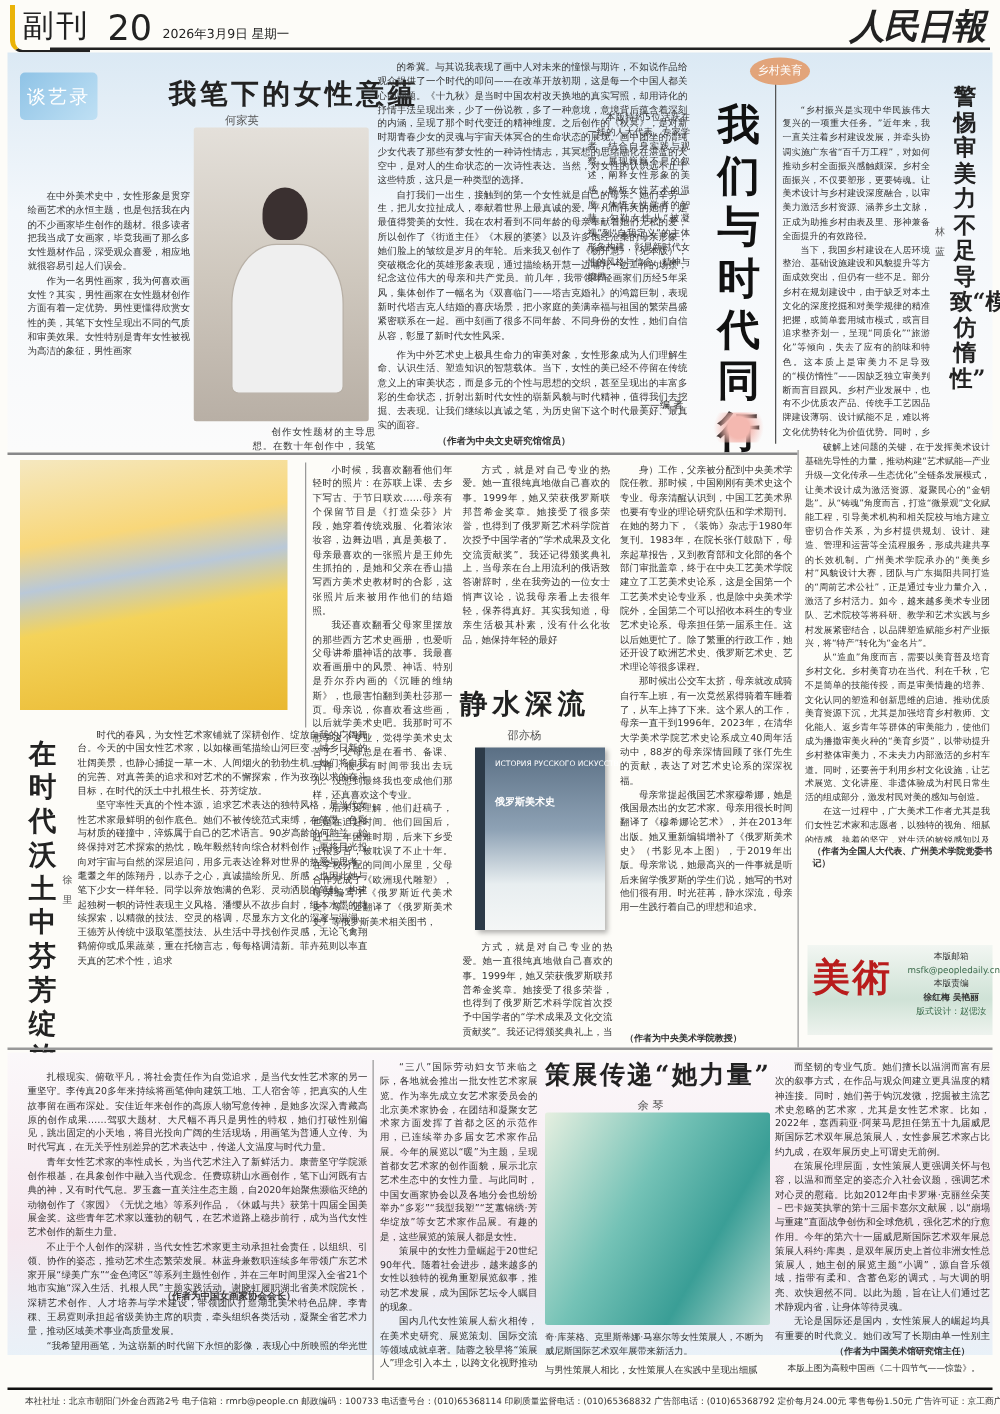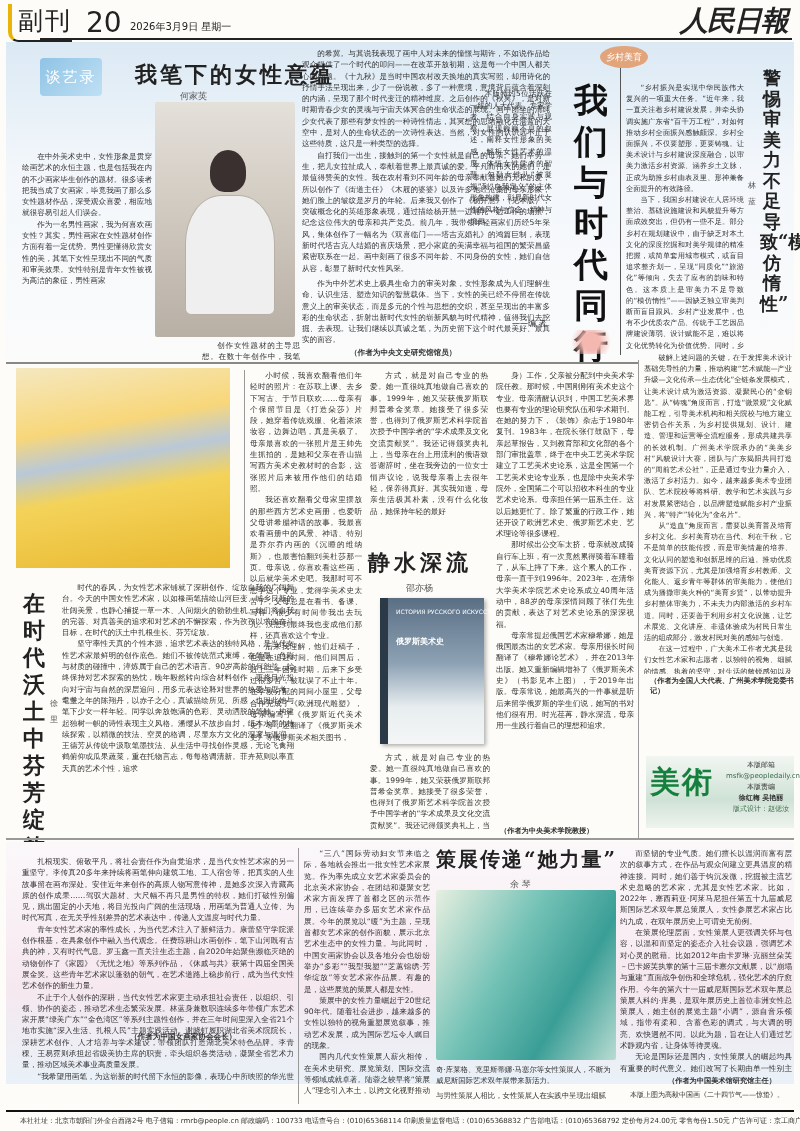--- a/index.html
+++ b/index.html
@@ -6,21 +6,21 @@
   body { width: 800px; height: 1131px; background: #fdfcf8; font-family: "DejaVu Sans", sans-serif; color: #222; position: relative; overflow: hidden; }
   .abs { position: absolute; }
   .header { left: 0; top: 0; width: 800px; height: 42px; }
   .page-name { left: 8px; top: 4px; font-size: 25px; font-family: "DejaVu Sans", sans-serif; letter-spacing: 2px; color: #222; border-left: 4px solid #eab308; border-bottom: 2px solid #222; border-radius: 0 0 0 10px; padding-left: 6px; height: 38px; line-height: 34px; }
   .page-num { left: 86px; top: 6px; font-size: 28px; }
   .page-date { left: 130px; top: 20px; font-size: 10px; }
   .masthead { right: 12px; top: 2px; font-family: "DejaVu Serif", serif; font-style: italic; font-size: 28px; font-weight: bold; letter-spacing: -1px; }
   .header-rule { left: 40px; top: 38px; width: 752px; height: 2px; background: #222; }
 
   .top-section { left: 6px; top: 42px; width: 788px; height: 318px; background: linear-gradient(180deg,#dbe9f4 0%,#f3f7fb 40%,#fbfbfb 100%); }
-  .label-tan { left: 40px; top: 58px; width: 62px; height: 38px; background: linear-gradient(135deg,#8fc3e6,#bfe0f4); border-radius: 4px; color: #fff; font-size: 15px; font-family: "DejaVu Serif", serif; text-align: center; line-height: 38px; letter-spacing: 2px; }
+  .label-tan { left: 16px; top: 58px; width: 62px; height: 38px; background: linear-gradient(135deg,#8fc3e6,#bfe0f4); border-radius: 4px; color: #fff; font-size: 15px; font-family: "DejaVu Serif", serif; text-align: center; line-height: 38px; letter-spacing: 2px; }
   .title-main { left: 135px; top: 60px; font-size: 22px; font-weight: bold; font-family: "DejaVu Serif", serif; letter-spacing: 3px; }
   .byline { font-size: 9px; color: #555; }
   .body-text { font-size: 7.6px; line-height: 11.3px; color: #333; text-align: justify; overflow: hidden; }
   .col-article { text-indent: 2em; }
   .portrait { left: 155px; top: 102px; width: 140px; height: 235px; background: linear-gradient(180deg,#e4e0da 0%,#cfc8be 50%,#b8afa5 100%); border-radius: 2px; }
   .portrait-face { left: 210px; top: 150px; width: 36px; height: 42px; background: #3a3030; border-radius: 50% 50% 40% 40%; }
   .portrait-body { left: 185px; top: 195px; width: 90px; height: 120px; background: #efefef; border-radius: 40% 40% 6px 6px; border: 1px solid #b8b0a6; }
 
   .vert-title { left: 565px; top: 80px; width: 52px; font-size: 34px; font-weight: bold; line-height: 41px; text-align: center; color: #111; }
   .flower { left: 565px; top: 330px; width: 52px; height: 24px; background: radial-gradient(circle,#f4b8b0 30%,transparent 70%); }
@@ -34,21 +34,21 @@
 
   .painting-yellow { left: 16px; top: 368px; width: 214px; height: 200px; background: linear-gradient(170deg,#f5e8c0 0%,#f8d77a 30%,#b9c8d8 45%,#f4d35a 60%,#e9b830 100%); }
   .vert-title2 { left: 18px; top: 590px; width: 32px; font-size: 22px; font-weight: bold; font-family: "DejaVu Serif", serif; line-height: 27px; text-align: center; }
 
   .jingshui { left: 368px; top: 548px; font-size: 22px; font-weight: bold; font-family: "DejaVu Serif", serif; letter-spacing: 4px; }
   .book { left: 380px; top: 598px; width: 104px; height: 146px; background: linear-gradient(180deg,#5a6f84 0%,#8ea2b5 45%,#e8eef0 75%,#f4f6f6 100%); border-left: 8px solid #2c3a48; box-shadow: 2px 2px 4px rgba(0,0,0,.3); }
   .book-title { left: 396px; top: 608px; font-size: 6px; color: #fff; line-height: 8px; }
   .book-cn { left: 396px; top: 636px; font-size: 8px; color: #fff; font-weight: bold; }
 
   .meishu { left: 646px; top: 756px; width: 148px; height: 72px; background: linear-gradient(180deg,#f2f6f2 0%,#cfe2d6 60%,#eef3ee 100%); }
-  .meishu-logo { left: 650px; top: 762px; font-size: 30px; font-family: "DejaVu Serif", serif; font-weight: bold; color: #15803d; letter-spacing: 2px; text-align: center; }
+  .meishu-logo { left: 650px; top: 762px; font-size: 30px; font-family: "DejaVu Serif", serif; font-weight: bold; color: #b91c1c; letter-spacing: 2px; text-align: center; }
   .meishu-info { left: 726px; top: 760px; width: 70px; font-size: 7px; line-height: 11px; text-align: center; color: #333; }
 
   .bottom-section { left: 6px; top: 842px; width: 788px; height: 242px; background: linear-gradient(180deg,#fbf8fa 0%,#f6e8ef 60%,#e9f1f8 100%); }
   .cezhan { left: 436px; top: 846px; font-size: 20px; font-weight: bold; font-family: "DejaVu Serif", serif; letter-spacing: 2px; }
   .wave { left: 436px; top: 890px; width: 180px; height: 170px; background: linear-gradient(120deg,#e6efe0 0%,#74c2b6 40%,#3a9e96 70%,#b9dcd2 100%); border-radius: 2px; }
 
   .footer-rule { left: 6px; top: 1110px; width: 788px; height: 2px; background: #111; }
   .footer { left: 20px; top: 1116px; width: 770px; font-size: 7px; color: #333; white-space: nowrap; }
   .caption { font-size: 7.4px; line-height: 11px; color: #333; }
   .note { font-size: 7.6px; font-weight: bold; color: #333; }

